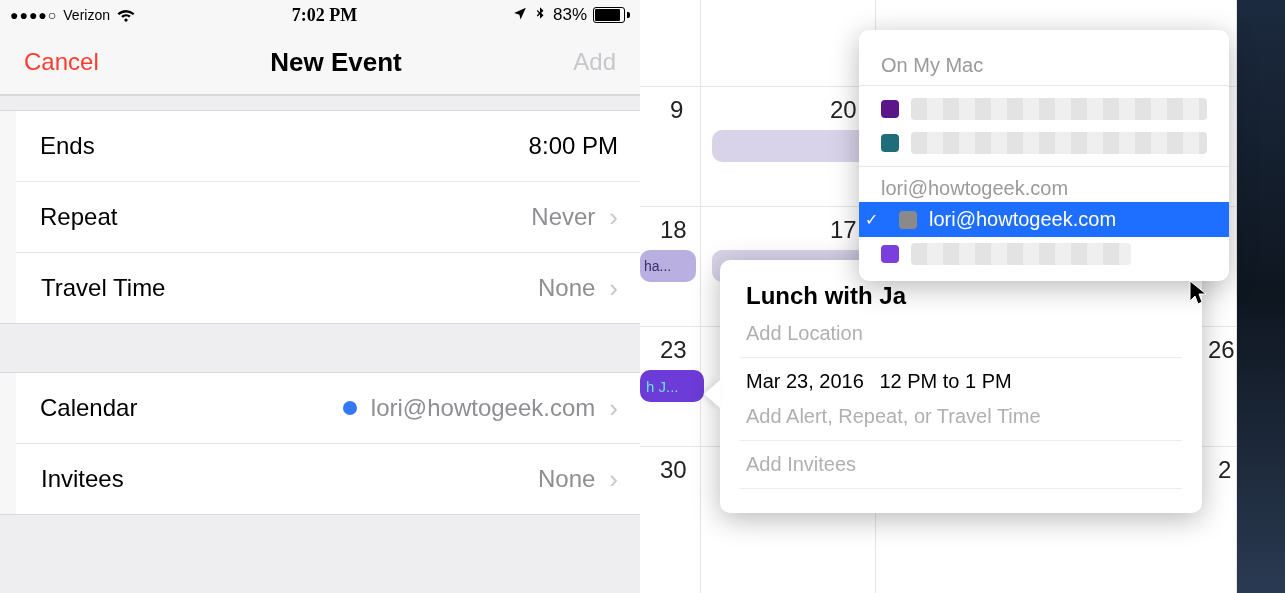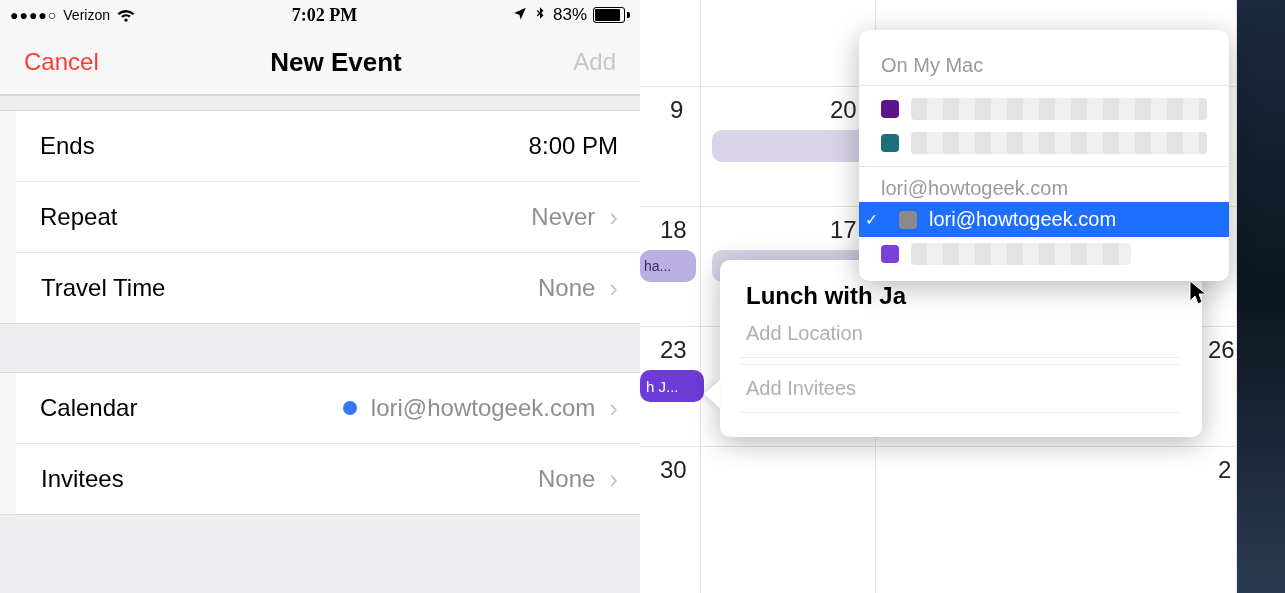--- a/index.html
+++ b/index.html
@@ -39,21 +39,21 @@
   
   .mac{position:absolute;left:640px;top:0;right:0;height:593px;background:#fff;}
   .desktop-strip{position:absolute;top:0;right:0;bottom:0;width:48px;
     background:linear-gradient(180deg,#1c2a3f 0%,#0e1620 50%,#2a3a52 100%);}
   .cal-grid{position:absolute;left:0;top:0;width:597px;height:593px;}
   .cal-col-line{position:absolute;top:0;bottom:0;width:1px;background:#e5e5e5;}
   .cal-row-line{position:absolute;left:0;width:597px;height:1px;background:#e5e5e5;}
   .cal-daynum{position:absolute;font-size:24px;color:#222;top:10px;text-align:right;}
   .ev-block{position:absolute;height:32px;border-radius:10px;}
   .ev-lavender{background:#d9d3e9;}
-  .ev-purple{background:#6d3bd7;color:#ffffff;font-size:15px;display:flex;align-items:center;padding-left:6px;overflow:hidden;}
+  .ev-purple{background:#6d3bd7;color:#5eead4;font-size:15px;display:flex;align-items:center;padding-left:6px;overflow:hidden;}
   .ev-lav-dark{background:#b9afe0;}
   .ev-dot{position:absolute;width:8px;height:8px;border-radius:50%;background:#6e3ad1;}
   
   .popover{position:absolute;background:#fff;border-radius:10px;box-shadow:0 6px 28px rgba(0,0,0,.28);}
   .dropdown{top:30px;right:56px;width:370px;padding:20px 0 10px;}
   .dd-sect{padding:4px 22px 2px;color:#9a9a9a;font-size:20px;}
   .dd-item{display:flex;align-items:center;gap:12px;padding:6px 22px;font-size:20px;color:#333;}
   .dd-swatch{width:18px;height:18px;border-radius:4px;}
   .sw-blue{background:#1aa6ff;}
   .sw-green{background:#63d321;}
@@ -197,20 +197,25 @@
       <span class="ev-dot" style="top:142px;left:244px;"></span>
       <div class="ev-block ev-lav-dark" style="top:250px;left:0;width:52px;font-size:14px;color:#3a2d6d;padding-left:4px;display:flex;align-items:center;">ha...</div>
       <div class="ev-block ev-lavender" style="top:250px;left:72px;width:158px;"></div>
       <div class="ev-block ev-purple" style="top:370px;left:0;width:58px;">h J...</div>
     </div>
 
     <div class="popover event-pop">
       <div class="ep-title">Lunch with Ja</div>
       <div class="ep-gray">Add Location</div>
       <div class="ep-divider"></div>
+      <div class="ep-dt">
+        <span>Mar 23, 2016</span>
+        <span class="h">12 PM to 1 PM</span>
+      </div>
+      <div class="ep-gray">Add Alert, Repeat, or Travel Time</div>
       <div class="ep-divider"></div>
       <div class="ep-gray">Add Invitees</div>
       <div class="ep-divider"></div>
     </div>
 
     <div class="popover dropdown">
       <div class="dd-sect">On My Mac</div>
       <div class="dd-divider"></div>
       <div class="dd-item">
         <span class="dd-swatch sw-purple"></span>

